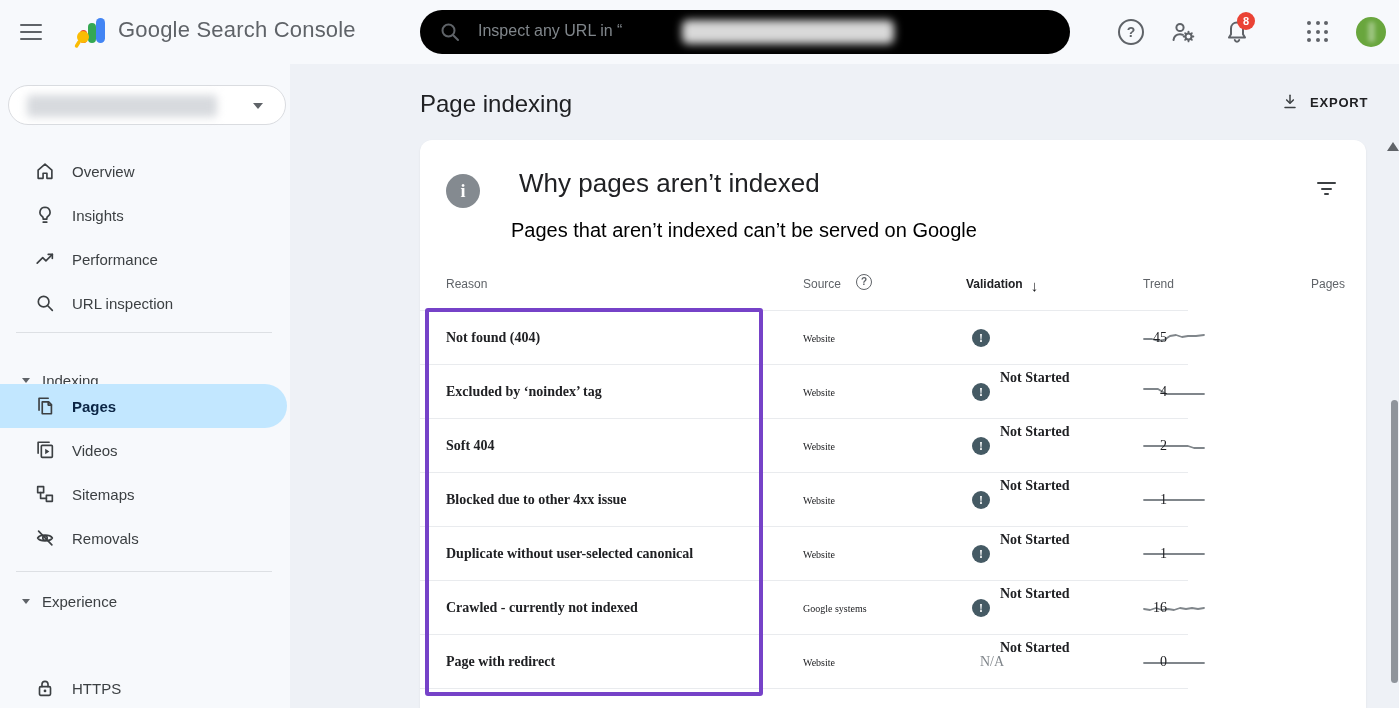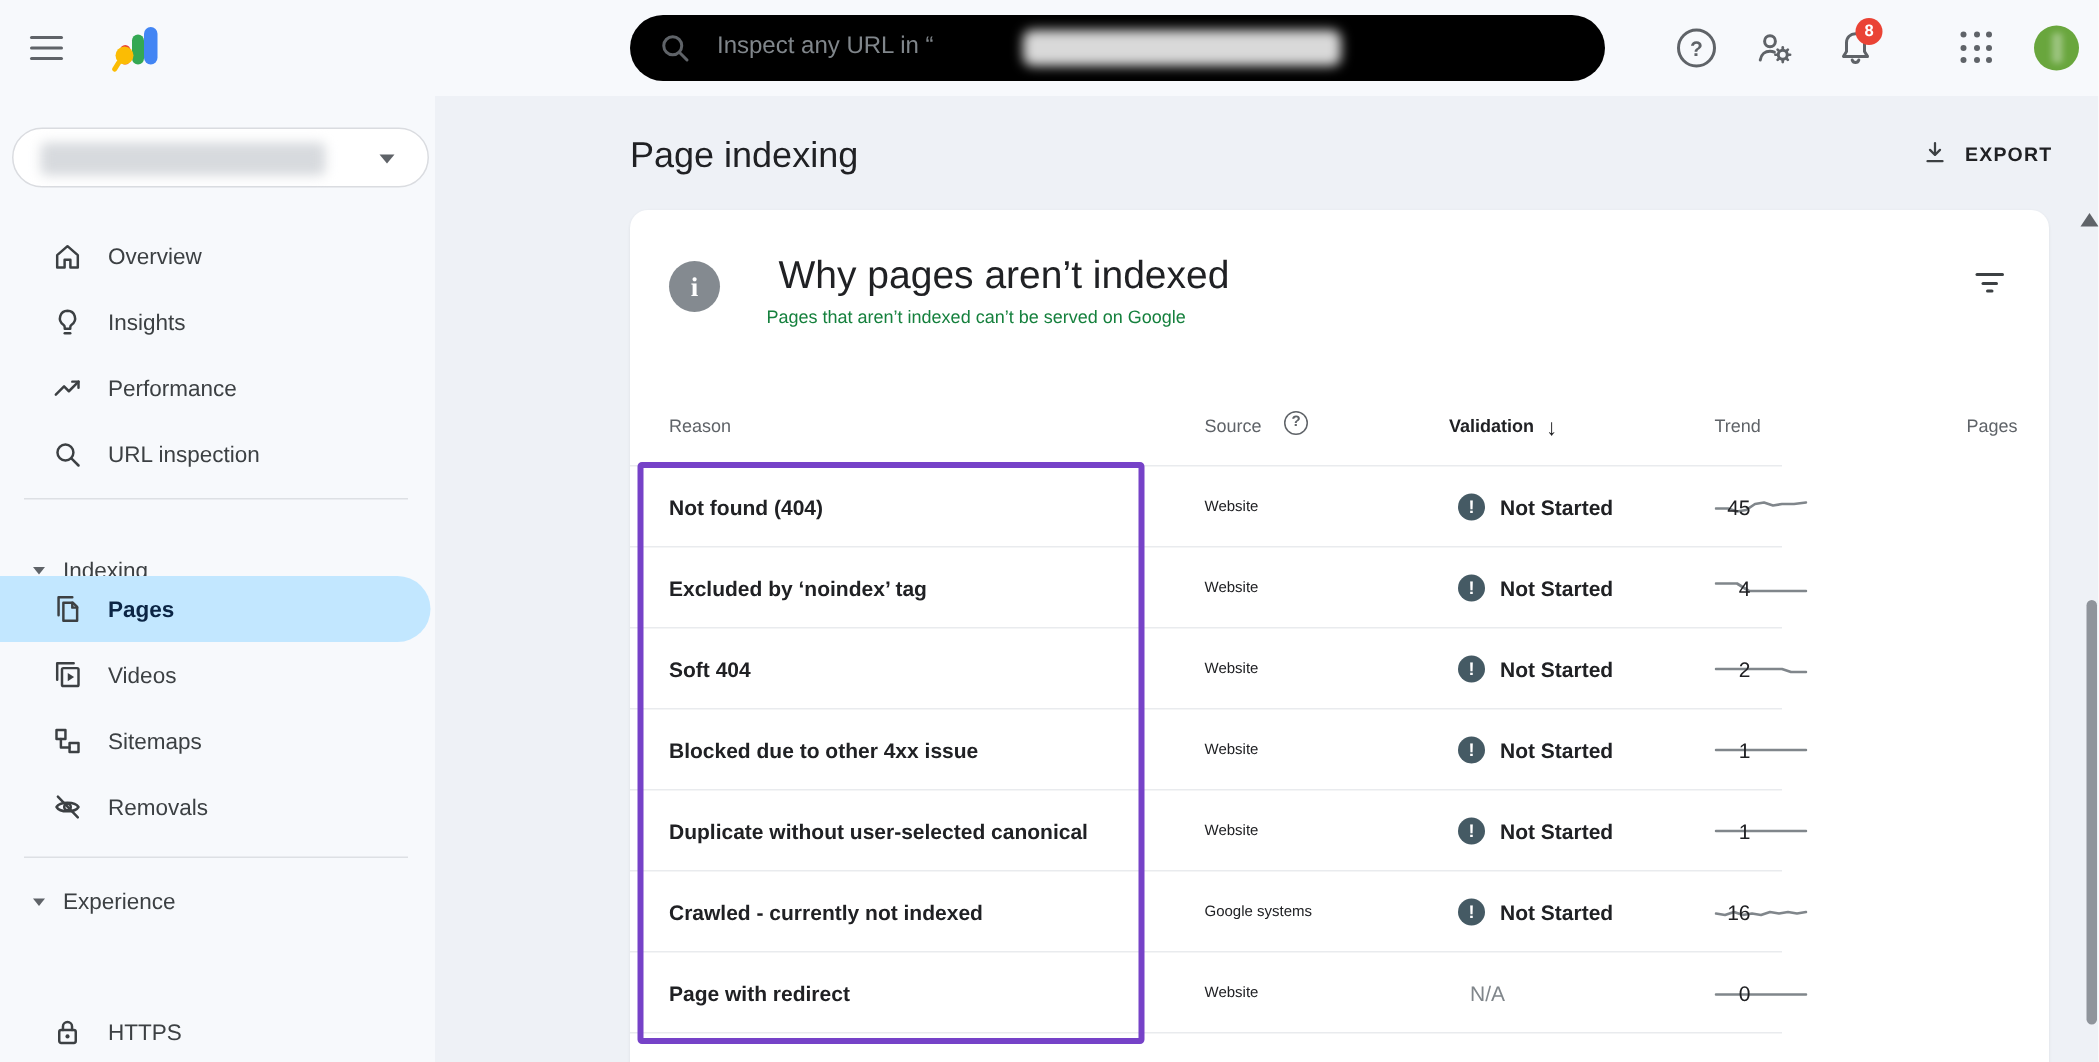--- a/index.html
+++ b/index.html
@@ -43,39 +43,39 @@
 
   
   .main { position:absolute; left:290px; top:64px; width:1109px; height:644px; background:#eef1f6; }
   .page-title { position:absolute; left:130px; top:26px; font-size:24px; color:#202124; }
   .export-btn { position:absolute; left:990px; top:28px; display:flex; align-items:center; gap:10px; cursor:pointer;justify-content:center; }
   .export-btn .lbl { font-size:13px; font-weight:bold; letter-spacing:.8px; color:#202124; }
 
   .card { position:absolute; left:130px; top:76px; width:946px; height:600px; background:#fff; border-radius:12px 12px 0 0; box-shadow:0 1px 2px rgba(60,64,67,.1); }
   .info-circle { position:absolute; left:26px; top:34px; width:34px; height:34px; border-radius:50%; background:#848a90; color:#fff; font-size:18px; font-weight:bold; text-align:center; line-height:34px; font-family:"Liberation Serif","DejaVu Serif",serif; }
   .card-title { position:absolute; left:99px; top:28px; font-size:26px; color:#202124; }
-  .card-sub { position:absolute; left:91px; top:64px; font-size:12px; color:#15803d; }
+  .card-sub { position:absolute; left:91px; top:79px; font-size:20px; color:#000000; }
   .filter-icon { position:absolute; left:896px; top:42px; width:20px; height:16px; cursor:pointer; }
   .filter-icon i { display:block; background:#3c4043; height:2.2px; border-radius:1px; margin:0 auto 3.4px; }
   .filter-icon i:nth-child(1){ width:19px; } .filter-icon i:nth-child(2){ width:11px; } .filter-icon i:nth-child(3){ width:5px; }
 
   .th { position:absolute; top:137px; font-size:12px; color:#5f6368; }
   .th-reason{ left:26px; } .th-source{ left:383px; } .th-trend{ left:723px; }
   .th-validation{ left:546px; font-weight:bold; color:#202124; display:flex; align-items:flex-start; gap:8px; cursor:pointer; }
   .th-validation .arrow{ font-size:15px; font-weight:normal; }
   .th-pages{ right:21px; }
   .q-icon { position:absolute; left:436px; top:134px; width:16px; height:16px; border:1.6px solid #5f6368; border-radius:50%; color:#5f6368; font-size:10px; font-weight:bold; text-align:center; line-height:13px; cursor:pointer; }
 
-  .rows { position:absolute; left:0; top:170px; width:768px; }
+  .rows { position:absolute; left:0; top:170px; width:768px;font-family:Liberation Serif, serif; }
   .trow { position:relative; height:54px; border-top:1px solid #e9ebee; cursor:pointer; }
   .trow > div { position:absolute; top:50%; transform:translateY(-50%); }
   .c-reason { left:26px; font-size:14px; font-weight:bold; color:#202124; }
   .c-source { left:383px; font-size:10px; color:#202124; }
   .c-vicon { left:552px; width:18px; height:18px; border-radius:50%; background:#455a64; color:#fff; font-size:12px; font-weight:bold; text-align:center; line-height:18px; }
-  .c-vtext { left:580px; font-size:14px; font-weight:bold; color:#202124; }
+  .c-vtext { left:580px; font-size:14px; font-weight:bold; color:#202124;margin-top:40px; }
   .c-vna { left:560px; font-size:14px; color:#80868b; }
   .c-trend { left:723px; width:62px; height:18px; }
   .c-pages { right:21px; font-size:14px; color:#202124; text-align:right; }
 
   .annotation { position:absolute; left:5px; top:168px; width:338px; height:388px; border:4px solid #7642c8; border-radius:3px; pointer-events:none; z-index:3; }
 
   
   .scroll-thumb { position:absolute; left:1391px; top:400px; width:7px; height:283px; background:#8f949b; border-radius:4px; z-index:6; }
   .scroll-arrow { position:absolute; left:1387px; top:142px; width:0; height:0; border-left:6px solid transparent; border-right:6px solid transparent; border-bottom:9px solid #5f6368; z-index:6; }
 
@@ -93,20 +93,21 @@
         <span></span>
         <span></span>
       </div>
     <svg class="gsc-logo" width="38" height="38" viewBox="0 0 38 38">
       <rect x="8" y="17" width="7" height="13" rx="3.5" fill="#ea4335"></rect>
       <rect x="16" y="10" width="8" height="20" rx="4" fill="#34a853"></rect>
       <rect x="24" y="5" width="9" height="25" rx="4.5" fill="#4285f4"></rect>
       <circle cx="11" cy="24" r="6" fill="#fbbc04"></circle>
       <line x1="7" y1="29" x2="4.5" y2="33" stroke="#fbbc04" stroke-width="3.4" stroke-linecap="round"></line>
     </svg>
+    <div class="app-title">Google Search Console</div>
 
     <div class="searchbar">
       <svg class="mag" width="24" height="24" viewBox="0 0 24 24">
           <circle class="st5f" cx="10.5" cy="10.5" r="6"></circle>
           <line class="st5f" x1="15.2" y1="15.2" x2="20" y2="20"></line>
         </svg>
       <span class="ph">Inspect any URL in “</span>
       <div class="redact search-redact"></div>
     </div>
 

